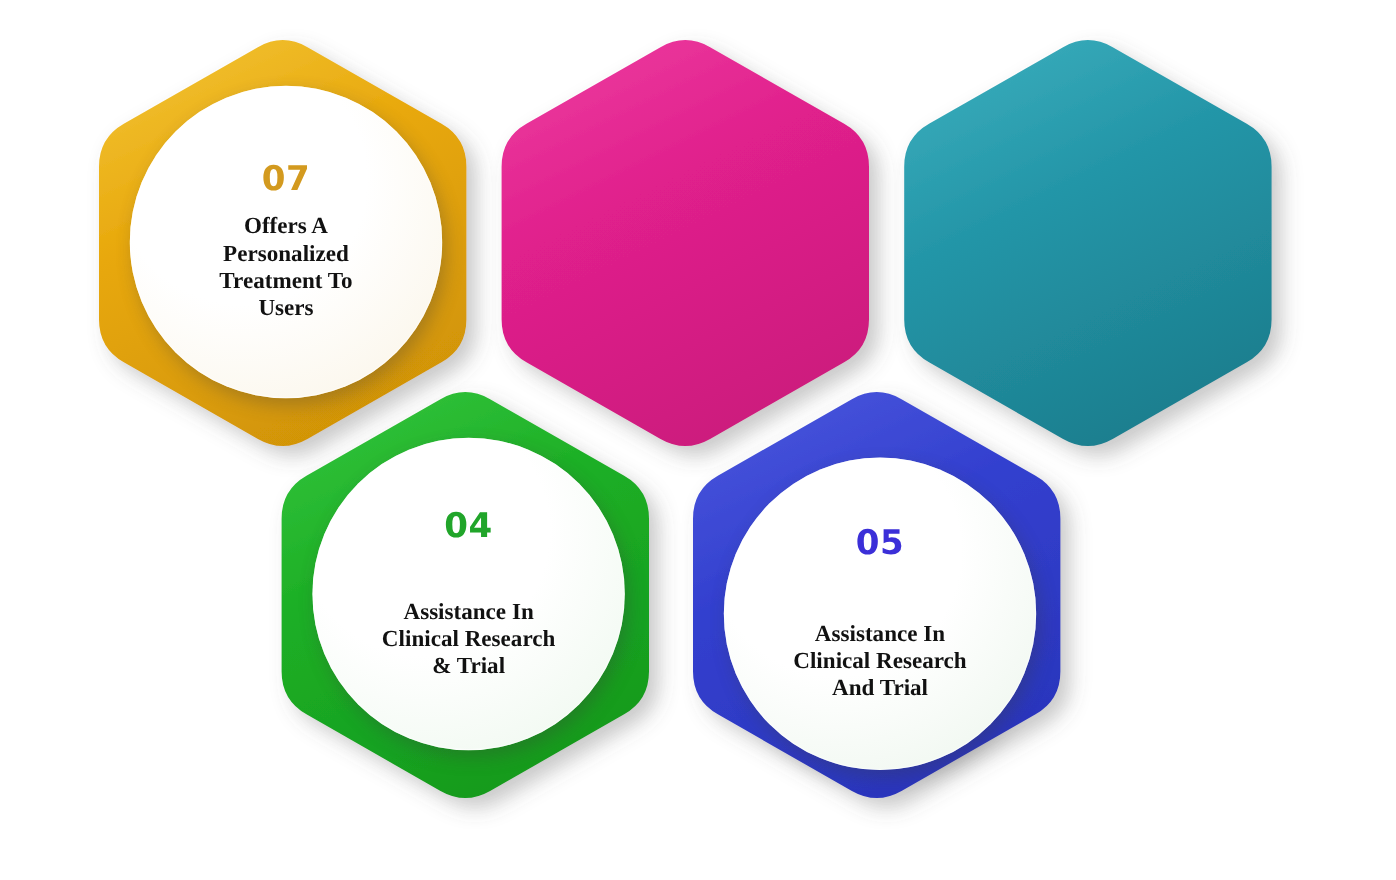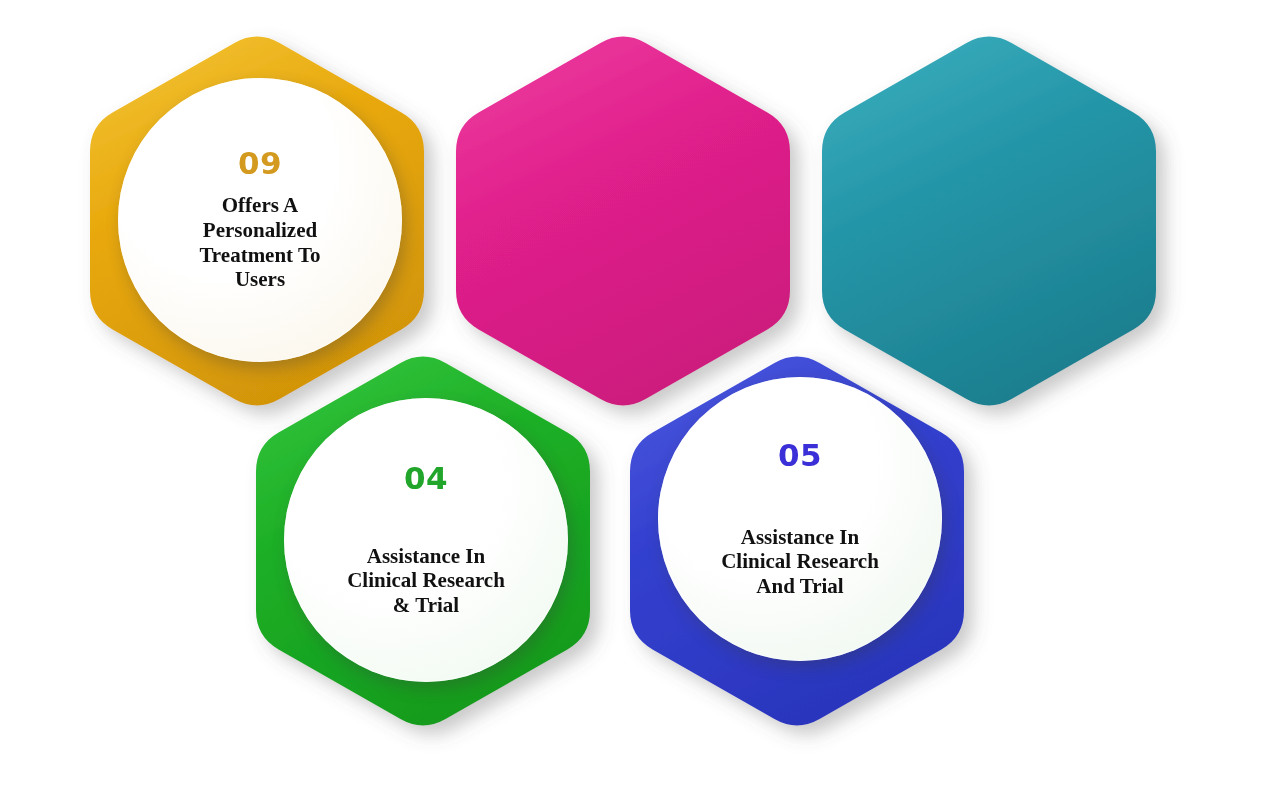--- a/index.html
+++ b/index.html
@@ -78,21 +78,21 @@
             <stop offset="1" stop-color="#D19406"></stop>
           </linearGradient>
           <filter id="hexshadow0" x="-25%" y="-25%" width="160%" height="160%">
             <feDropShadow dx="9" dy="9" stdDeviation="9" flood-color="#5a5a5a" flood-opacity="0.33"></feDropShadow>
           </filter>
         </defs>
         <path d="M144.43,12.91 Q167.00,0.00 189.57,12.91 L311.43,82.59 Q334.00,95.50 334.00,121.50 L334.00,260.50 Q334.00,286.50 311.43,299.41 L189.57,369.09 Q167.00,382.00 144.43,369.09 L22.57,299.41 Q0.00,286.50 0.00,260.50 L0.00,121.50 Q0.00,95.50 22.57,82.59 Z" fill="url(#hexgrad0)" filter="url(#hexshadow0)"></path>
       </svg>
     </div>
     <div class="hex-circle" style="left: 118px; top: 78px; width: 284px; height: 284px; background: radial-gradient(circle at 36% 30%, rgb(255, 255, 255) 0%, rgb(255, 255, 255) 42%, rgb(251, 246, 234) 88%, rgb(251, 246, 234) 100%); box-shadow: rgba(60, 60, 60, 0.3) 4px 7px 16px, rgba(255, 255, 255, 0.55) 0px 0px 0px 1px inset;">
-      <div class="hex-number" style="color: rgb(211, 154, 31); font-size: 31px; margin-bottom: 14px;">09</div>
+      <div class="hex-number" style="color: rgb(211, 154, 31); font-size: 31px; margin-bottom: 14px;">07</div>
       <div class="hex-label" style="font-size: 21px;">Offers A
 Personalized
 Treatment To
 Users</div>
     </div>
     <div class="hex-card" style="left: 456px; top: 30px; width: 334px; height: 382px;">
       <svg class="hex-svg" viewBox="0 0 334 382">
         <defs>
           <linearGradient id="hexgrad1" x1="0.15" y1="0" x2="0.6" y2="1">
             <stop offset="0" stop-color="#ED3B9F"></stop>
@@ -150,19 +150,19 @@
             <stop offset="0.4" stop-color="#3340CF"></stop>
             <stop offset="1" stop-color="#2A35BC"></stop>
           </linearGradient>
           <filter id="hexshadow4" x="-25%" y="-25%" width="160%" height="160%">
             <feDropShadow dx="9" dy="9" stdDeviation="9" flood-color="#5a5a5a" flood-opacity="0.33"></feDropShadow>
           </filter>
         </defs>
         <path d="M144.43,12.91 Q167.00,0.00 189.57,12.91 L311.43,82.59 Q334.00,95.50 334.00,121.50 L334.00,260.50 Q334.00,286.50 311.43,299.41 L189.57,369.09 Q167.00,382.00 144.43,369.09 L22.57,299.41 Q0.00,286.50 0.00,260.50 L0.00,121.50 Q0.00,95.50 22.57,82.59 Z" fill="url(#hexgrad4)" filter="url(#hexshadow4)"></path>
       </svg>
     </div>
-    <div class="hex-circle" style="left: 658px; top: 377px; width: 284px; height: 284px; background: radial-gradient(circle at 36% 30%, rgb(255, 255, 255) 0%, rgb(255, 255, 255) 42%, rgb(239, 247, 239) 88%, rgb(239, 247, 239) 100%); box-shadow: rgba(60, 60, 60, 0.3) 4px 7px 16px, rgba(255, 255, 255, 0.55) 0px 0px 0px 1px inset; gap: 40px;">
+    <div class="hex-circle" style="left: 658px; top: 416px; width: 284px; height: 284px; background: radial-gradient(circle at 36% 30%, rgb(255, 255, 255) 0%, rgb(255, 255, 255) 42%, rgb(239, 247, 239) 88%, rgb(239, 247, 239) 100%); box-shadow: rgba(60, 60, 60, 0.3) 4px 7px 16px, rgba(255, 255, 255, 0.55) 0px 0px 0px 1px inset; gap: 40px;">
       <div class="hex-number" style="color: rgb(59, 47, 216); font-size: 31px; margin-bottom: 14px;">05</div>
       <div class="hex-label" style="font-size: 21px;">Assistance In
 Clinical Research
 And Trial</div>
     </div>
   </div>
 
 </body></html>

